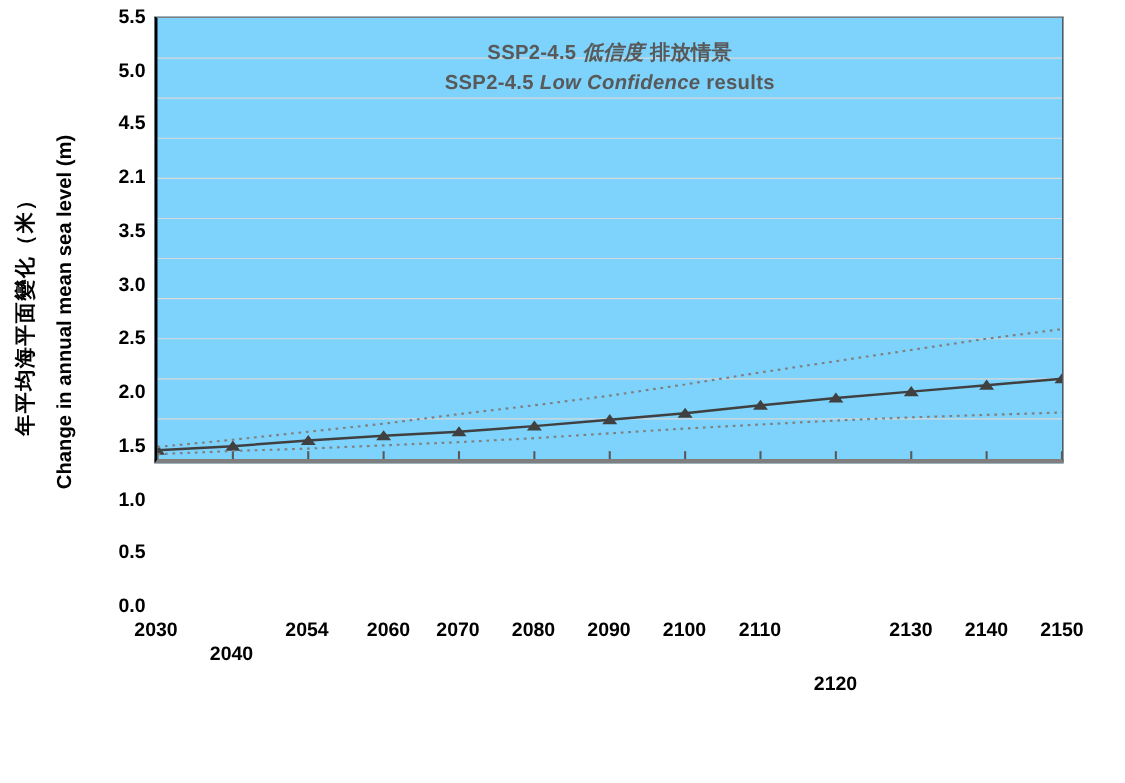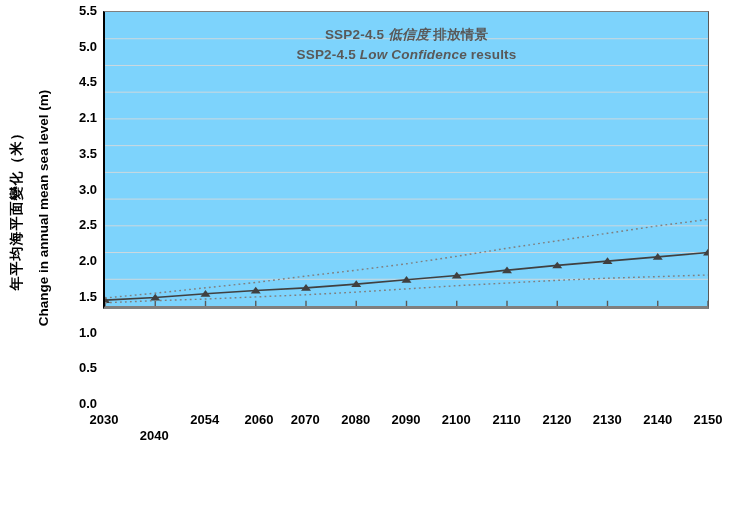--- a/index.html
+++ b/index.html
@@ -118,21 +118,21 @@
   <div id="x-ticks">
       <div class="xtick" style="left: 79px;">2030</div>
       <div class="xtick" style="left: 129.333px; margin-top: 16px;">2040</div>
       <div class="xtick" style="left: 179.667px;">2054</div>
       <div class="xtick" style="left: 234px;">2060</div>
       <div class="xtick" style="left: 280.333px;">2070</div>
       <div class="xtick" style="left: 330.667px;">2080</div>
       <div class="xtick" style="left: 381px;">2090</div>
       <div class="xtick" style="left: 431.333px;">2100</div>
       <div class="xtick" style="left: 481.667px;">2110</div>
-      <div class="xtick" style="left: 532px;">2120</div>
+      <div class="xtick" style="left: 532px; margin-top: 36px;">2120</div>
       <div class="xtick" style="left: 582.333px;">2130</div>
       <div class="xtick" style="left: 632.667px;">2140</div>
       <div class="xtick" style="left: 683px;">2150</div>
     </div>
 
   <div class="caption">
   </div>
 
 </div>
 

